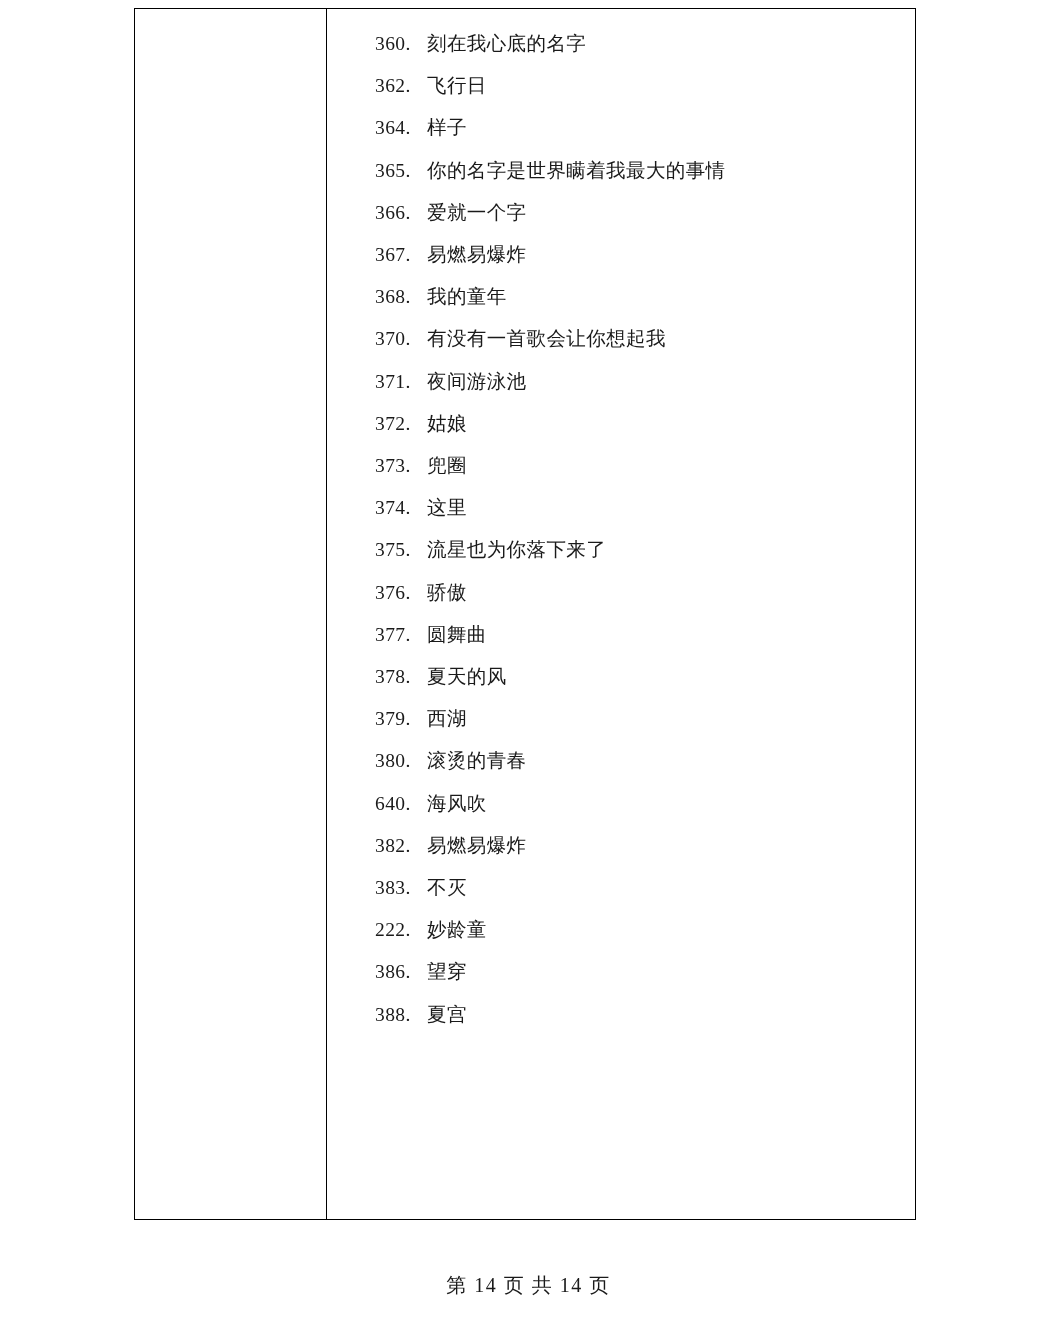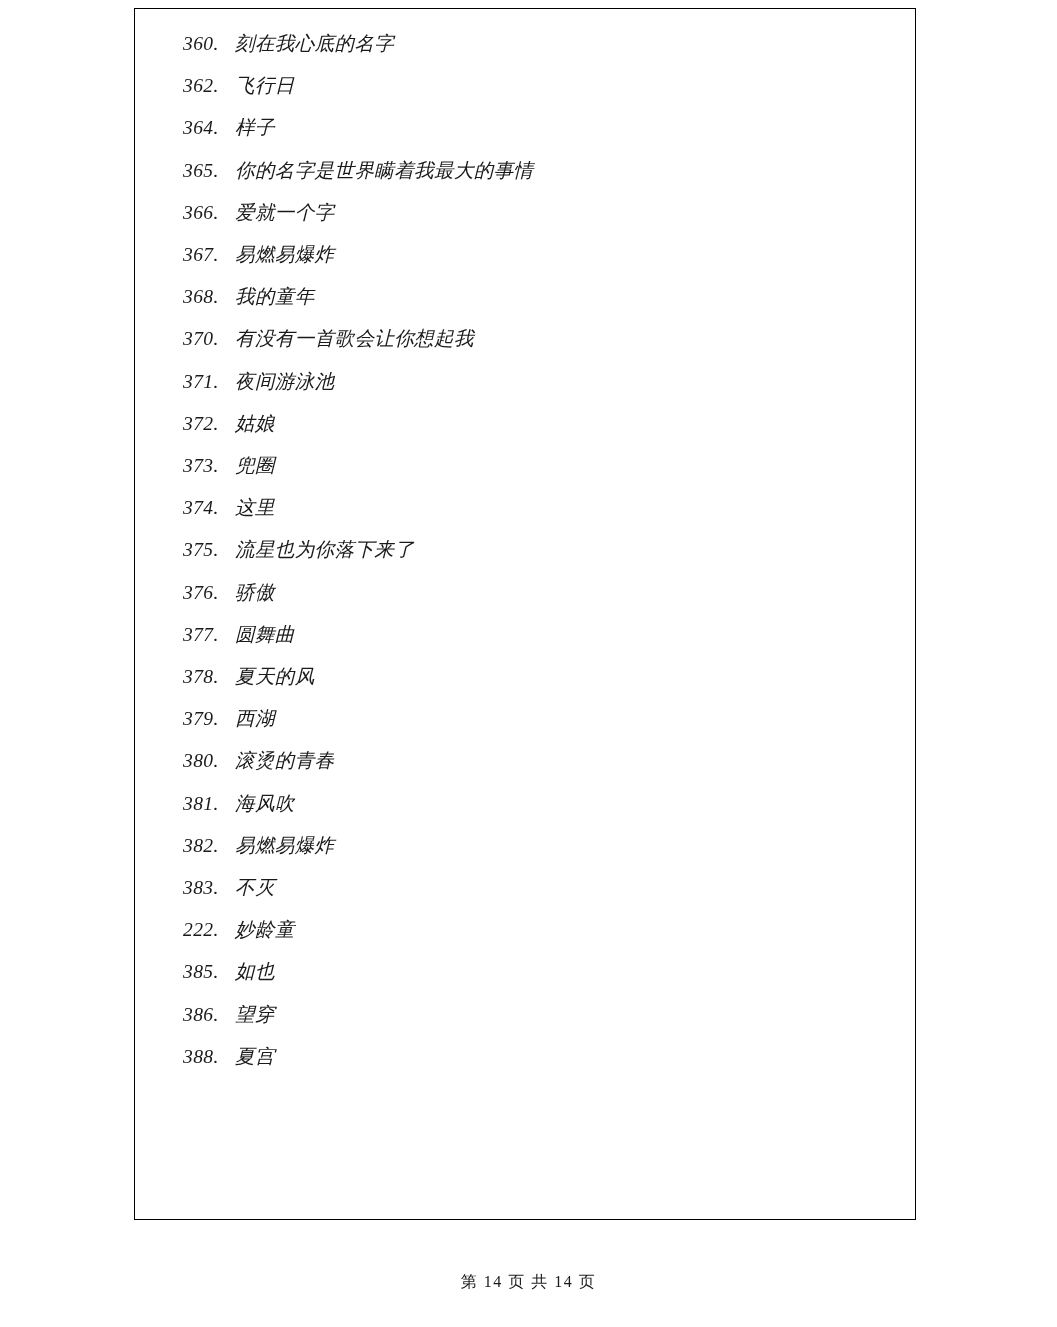--- a/index.html
+++ b/index.html
@@ -27,22 +27,20 @@
   
   .doc-table {
     position: absolute;
     left: 134px;
     top: 8px;
     width: 782px;
     height: 1212px;
     border: 1px solid #000000;
     box-sizing: border-box;
     display: flex;
-    flex-direction: column;
-    font-style: italic;
   }
 
   .col-label {
     width: 192px;
     min-width: 192px;
     border-right: 1px solid #000000;
     box-sizing: border-box;
   }
 
   .col-content {
@@ -73,21 +71,21 @@
   .song-title {
     display: inline;
   }
 
   .footer {
     position: absolute;
     left: 0;
     top: 1272px;
     width: 1057px;
     text-align: center;
-    font-size: 16px;
+    font-size: 20px;
     letter-spacing: 1.5px;
     color: #1a1a1a;
   }
 </style>
 </head>
 <body>
 
 <div class="page">
 
   <div class="doc-table">
@@ -109,25 +107,24 @@
         <li class="song-item"><span class="song-num">371.</span><span class="song-title">夜间游泳池</span></li>
         <li class="song-item"><span class="song-num">372.</span><span class="song-title">姑娘</span></li>
         <li class="song-item"><span class="song-num">373.</span><span class="song-title">兜圈</span></li>
         <li class="song-item"><span class="song-num">374.</span><span class="song-title">这里</span></li>
         <li class="song-item"><span class="song-num">375.</span><span class="song-title">流星也为你落下来了</span></li>
         <li class="song-item"><span class="song-num">376.</span><span class="song-title">骄傲</span></li>
         <li class="song-item"><span class="song-num">377.</span><span class="song-title">圆舞曲</span></li>
         <li class="song-item"><span class="song-num">378.</span><span class="song-title">夏天的风</span></li>
         <li class="song-item"><span class="song-num">379.</span><span class="song-title">西湖</span></li>
         <li class="song-item"><span class="song-num">380.</span><span class="song-title">滚烫的青春</span></li>
-        <li class="song-item"><span class="song-num">381.</span><span class="song-title">海风吹</span></li>
+        <li class="song-item"><span class="song-num">640.</span><span class="song-title">海风吹</span></li>
         <li class="song-item"><span class="song-num">382.</span><span class="song-title">易燃易爆炸</span></li>
         <li class="song-item"><span class="song-num">383.</span><span class="song-title">不灭</span></li>
         <li class="song-item"><span class="song-num">222.</span><span class="song-title">妙龄童</span></li>
-        <li class="song-item"><span class="song-num">385.</span><span class="song-title">如也</span></li>
         <li class="song-item"><span class="song-num">386.</span><span class="song-title">望穿</span></li>
         <li class="song-item"><span class="song-num">388.</span><span class="song-title">夏宫</span></li>
       </ul>
     </div>
 
   </div>
 
   <div class="footer">
     <span>第 14 页 共 14 页</span>
   </div>

